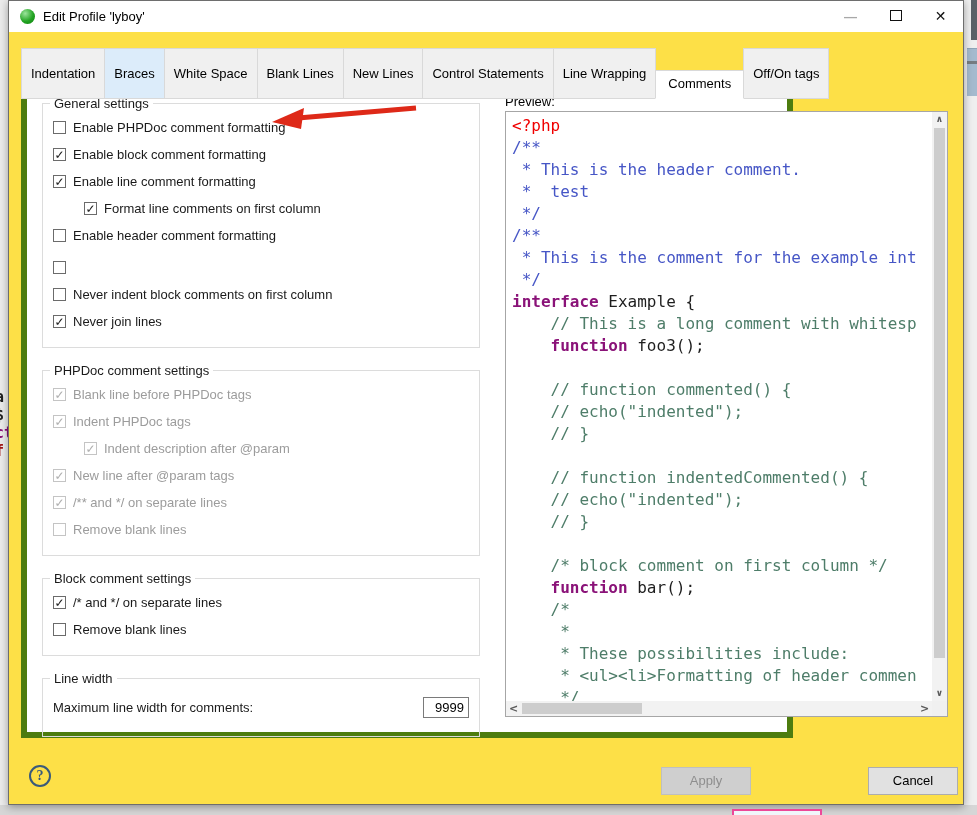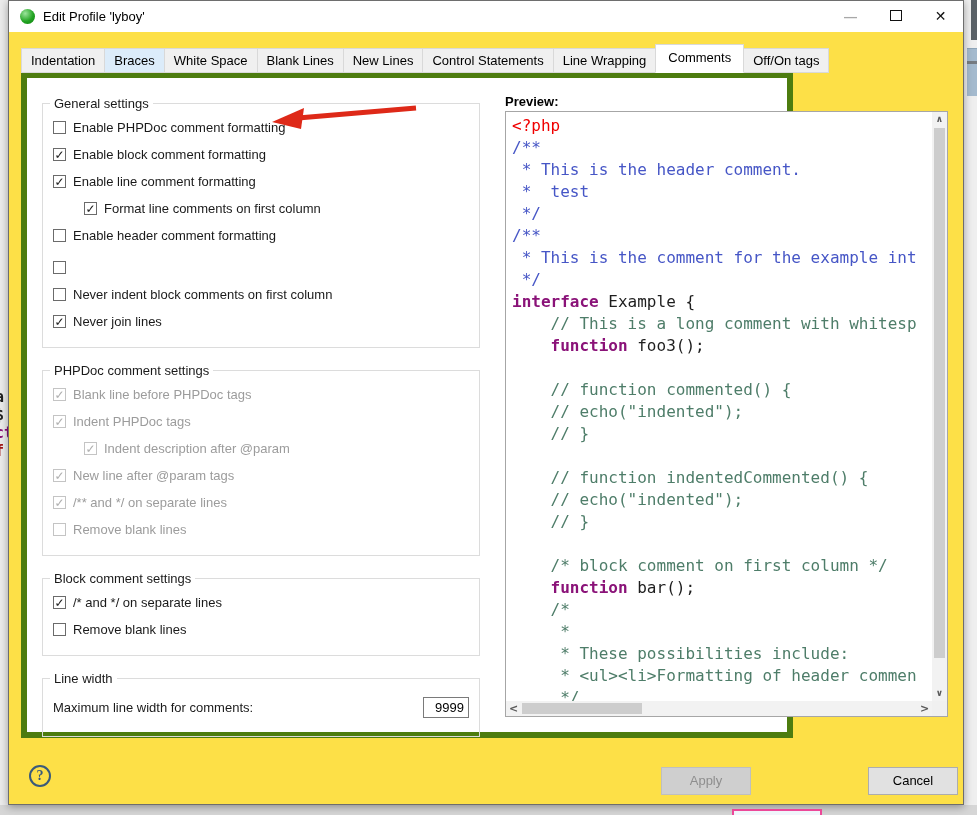--- a/index.html
+++ b/index.html
@@ -24,21 +24,21 @@
             background:radial-gradient(circle at 35% 30%,#9BE49B,#23A423 55%,#0C7E0C);}
   .title-text{position:absolute;left:34px;top:0;line-height:31px;font-size:13px;color:#000;}
   .win-btn{position:absolute;top:0;width:45px;height:31px;text-align:center;line-height:31px;font-size:13px;color:#111;}
   .btn-min{right:90px;color:#A8A8A8;font-weight:bold;}
   .btn-max{right:45px;}
   .btn-max i{display:inline-block;width:10px;height:9px;border:1px solid #111;}
   .btn-close{right:0;font-size:14px;}
 
   
   .tabbar{position:absolute;left:12px;top:47px;height:25px;z-index:3;white-space:nowrap;}
-  .tab{display:inline-block;vertical-align:bottom;height:23px;line-height:23px;padding:0 9px;
+  .tab{display:inline-block;vertical-align:bottom;height:23px;line-height:23px;padding:13px 9px;
        font-size:13px;color:#000;background:#F0F0F0;border:1px solid #D9D9D9;margin-right:-1px;
        box-sizing:content-box;}
   .tab.hover{background:#DCECFA;}
   .tab.selected{background:#FFFFFF;height:27px;line-height:25px;margin-top:-4px;position:relative;z-index:4;
                 padding:0 12px;border-bottom:1px solid #FFFFFF;}
 
   
   .page{position:absolute;left:12px;top:71px;width:772px;height:666px;background:#FFFFFF;
         border:6px solid #4d7c0f;box-sizing:border-box;}
 
@@ -53,21 +53,21 @@
       text-align:center;color:#1A1A1A;flex:none;margin-right:7px;box-sizing:border-box;}
   .cb.disabled{border-color:#C4C4C4;color:#AFAFAF;}
   .cb-label{font-size:13px;color:#1A1A1A;}
   .cb-row.disabled .cb-label{color:#9C9C9C;}
   .field-row{display:flex;align-items:center;justify-content:space-between;margin:4px 0 10px 0;}
   .field-label{font-size:13px;color:#1A1A1A;}
   .field-input{width:46px;height:21px;border:1px solid #7A7A7A;font:13px "Liberation Sans",sans-serif;
                text-align:right;padding:0 4px;box-sizing:border-box;}
 
   
-  .preview-label{position:absolute;left:478px;top:16px;font-size:13px;color:#000;font-weight:bold;}
+  .preview-label{position:absolute;left:478px;top:16px;font-size:13px;color:#000;}
   .preview-box{position:absolute;left:478px;top:33px;width:443px;height:606px;background:#fff;
                border:1px solid #A6A6A6;box-sizing:border-box;}
   .code{position:absolute;left:0;top:0;right:15px;bottom:15px;overflow:hidden;padding:3px 0 0 6px;
         font:16px/22px "DejaVu Sans Mono",monospace;white-space:pre;}
   .code .kw{font-weight:bold;}
 
   .vscroll{position:absolute;top:0;right:0;bottom:15px;width:15px;background:#F2F2F2;}
   .hscroll{position:absolute;left:0;right:15px;bottom:0;height:15px;background:#F2F2F2;}
   .sb-btn{position:absolute;width:15px;height:15px;color:#5A5A5A;font:bold 9px/15px "DejaVu Sans",sans-serif;text-align:center;}
   .sb-up{top:0;left:0;} .sb-down{bottom:0;left:0;}

